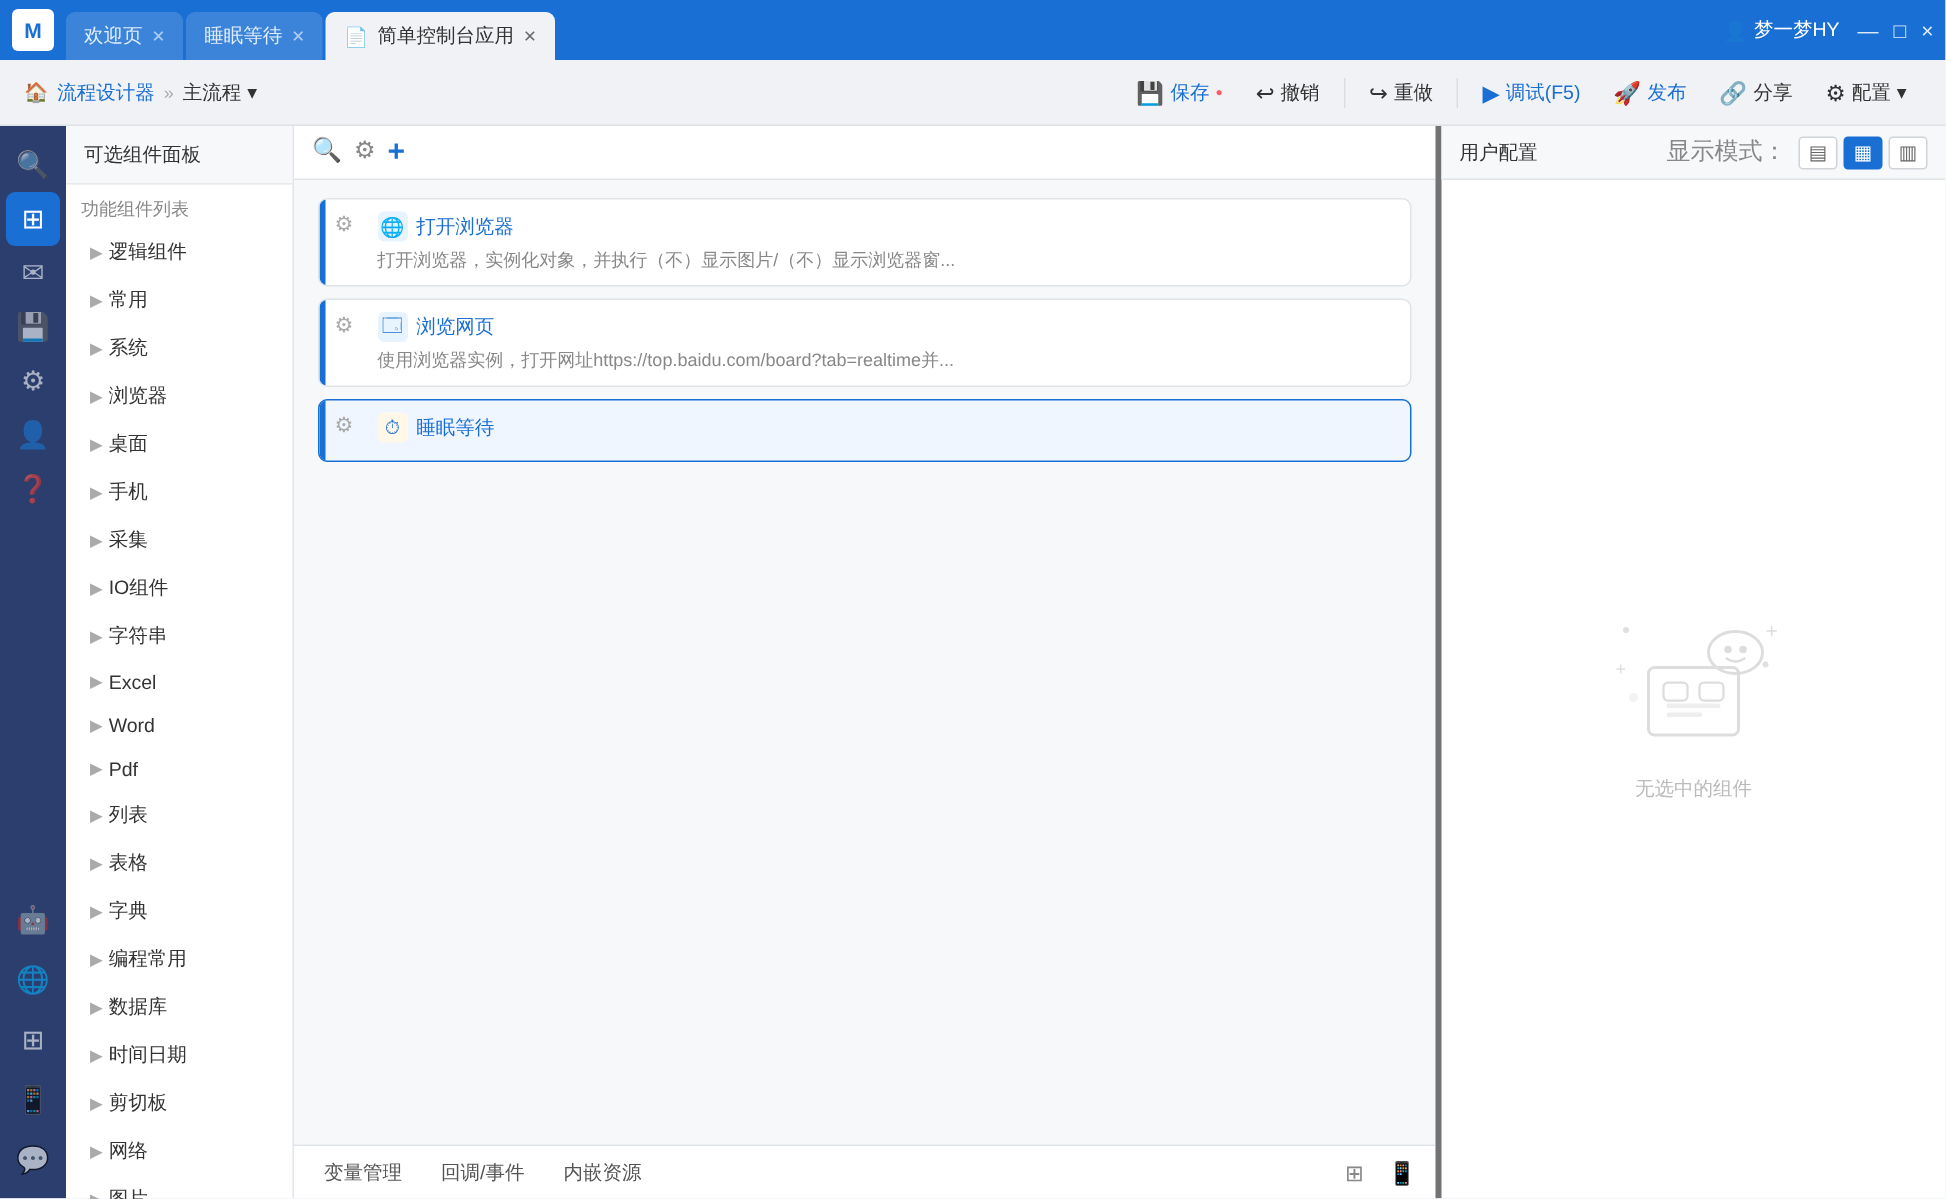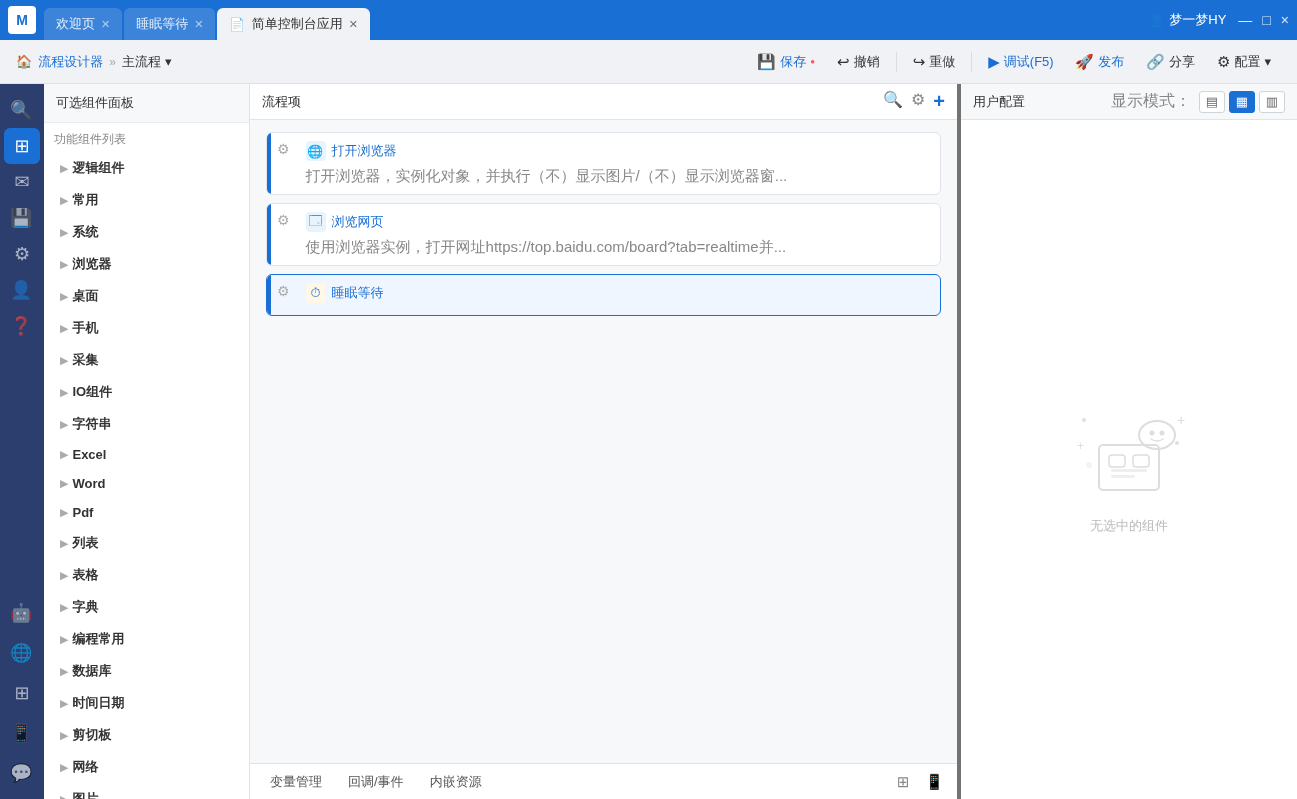--- a/index.html
+++ b/index.html
@@ -128,21 +128,21 @@
     }
     .icon-sidebar-bottom {
       margin-top: auto;
       display: flex; flex-direction: column; align-items: center;
       gap: 4px;
       padding-bottom: 8px;
     }
 
     
     .component-panel {
-      width: 206px;
+      width: 152px;
       background: white;
       border-right: 1px solid #e0e3e8;
       display: flex;
       flex-direction: column;
       flex-shrink: 0;
       overflow: hidden;
     }
     .panel-header {
       padding: 10px 12px;
       font-size: 13px;
@@ -164,21 +164,21 @@
     .panel-list::-webkit-scrollbar-thumb { background: #ccc; border-radius: 2px; }
     .panel-item {
       display: flex; align-items: center;
       padding: 7px 12px 7px 16px;
       cursor: pointer;
       color: #333;
       font-size: 13px;
       gap: 4px;
     }
     .panel-item-arrow { color: #aaa; font-size: 11px; }
-    .panel-item-label { flex: 1; font-weight: bold; }
+    .panel-item-label { flex: 1; }
 
     
     .flow-area {
       flex: 1;
       display: flex;
       flex-direction: column;
       background: #f7f8fa;
       overflow: hidden;
     }
     .flow-header {
@@ -230,21 +230,21 @@
       font-size: 13px; color: #1a6fd4; font-weight: 500;
       margin-bottom: 4px;
     }
     .flow-item-icon {
       width: 20px; height: 20px;
       border-radius: 4px;
       display: flex; align-items: center; justify-content: center;
       font-size: 13px;
     }
     .flow-item-desc {
-      font-size: 15px; color: #888;
+      font-size: 12px; color: #888;
       line-height: 1.4;
     }
     .flow-footer {
       height: 36px;
       background: white;
       border-top: 1px solid #e0e3e8;
       display: flex; align-items: center;
       padding: 0 8px;
       gap: 2px;
     }
@@ -496,21 +496,20 @@
         </div>
         <div class="panel-item">
           <span class="panel-item-arrow">▶</span>
           <span class="panel-item-label">图片</span>
         </div>
       </div>
   </div>
 
   <div class="flow-area">
     <div class="flow-header">
-      <span class="flow-title">流程项</span>
       <div class="flow-header-icons">
         <span class="flow-header-icon">🔍</span>
         <span class="flow-header-icon">⚙</span>
         <span class="flow-header-icon" style="color:#1a6fd4; font-size:20px; font-weight:bold;">+</span>
       </div>
     </div>
     <div class="flow-content" id="flow-items-container">
         <div class="flow-item">
     <div class="flow-item-left-bar"></div>
     <div class="flow-item-connector">

